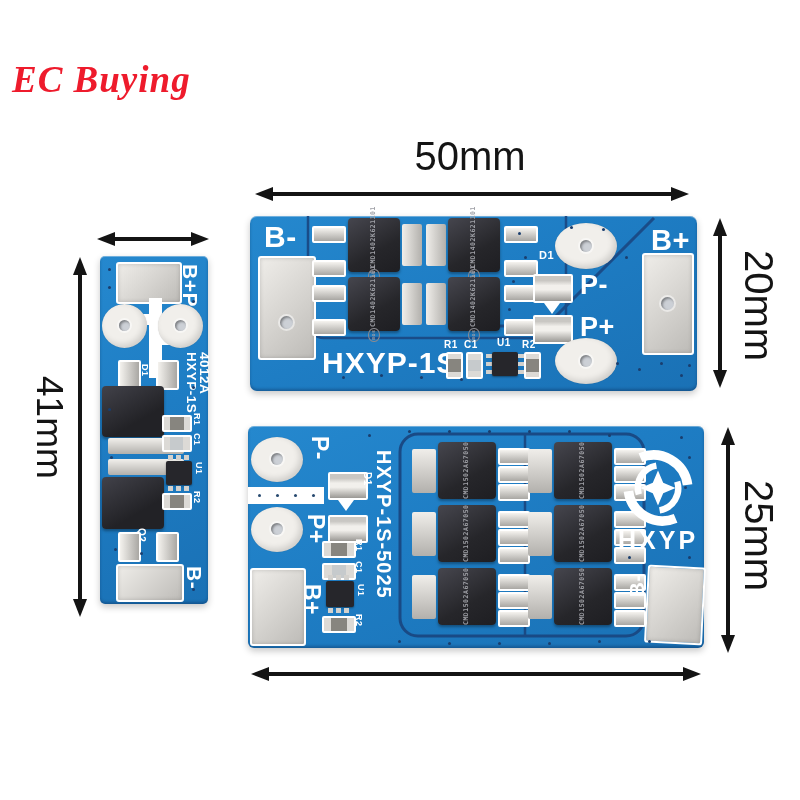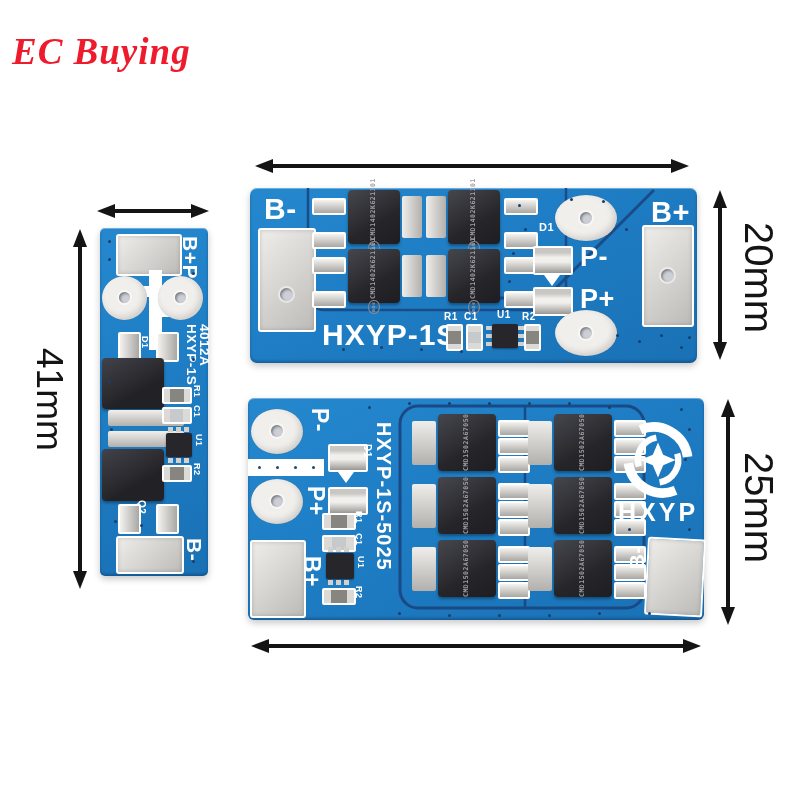--- a/index.html
+++ b/index.html
@@ -1,17 +1,17 @@
 <!DOCTYPE html>
 <html><head>
 <meta charset="utf-8">
 <style>
   html,body{margin:0;padding:0;background:#fff;}
   #canvas{position:relative;width:800px;height:668px;background:#ffffff;overflow:hidden;
-          font-family:"Liberation Sans",sans-serif;}
+          font-family:"Liberation Sans",sans-serif;margin-top:28px;}
 
   
   .brandlogo{position:absolute;left:12px;top:30px;font-family:"Liberation Serif",serif;
     font-style:italic;font-weight:700;font-size:37px;color:#ee1b2c;letter-spacing:1px;}
 
   
   .dim{position:absolute;color:#141414;font-size:40px;font-family:"Liberation Sans",sans-serif;}
   .dim.ctr{text-align:center;}
   .vt{writing-mode:vertical-rl;text-orientation:mixed;}
   .vtu{writing-mode:vertical-rl;text-orientation:mixed;transform:rotate(180deg);}
@@ -83,20 +83,21 @@
   .tracesvg{position:absolute;inset:0;pointer-events:none;}
   .skc{font-size:10px;}
 </style>
 </head>
 <body>
 
 <div id="canvas">
 
   <div class="brandlogo">EC Buying</div>
 
+  <div class="dim ctr" style="left:370px;top:106px;width:200px;">50mm</div>
   <div class="h-arrow" style="left:255px;top:158px;width:434px;">
       <span class="bar"></span>
     </div>
 
   <div class="dim vt" style="left:736px;top:222px;">20mm</div>
   <div class="v-arrow" style="left:712px;top:190px;height:170px;">
       <span class="bar"></span>
     </div>
 
   <div class="h-arrow" style="left:97px;top:203px;width:112px;">

